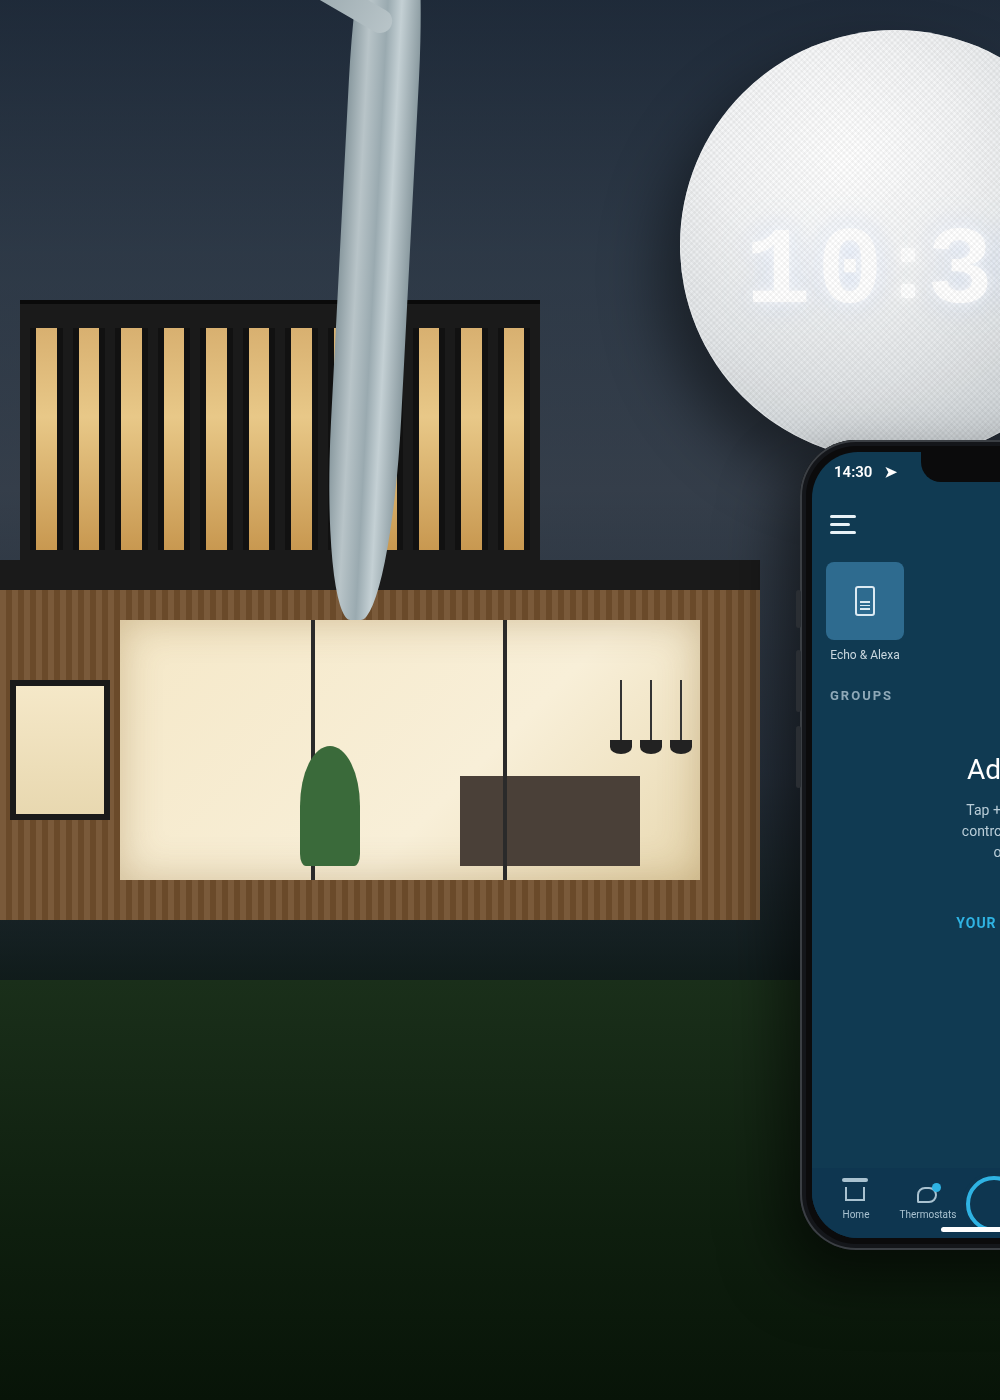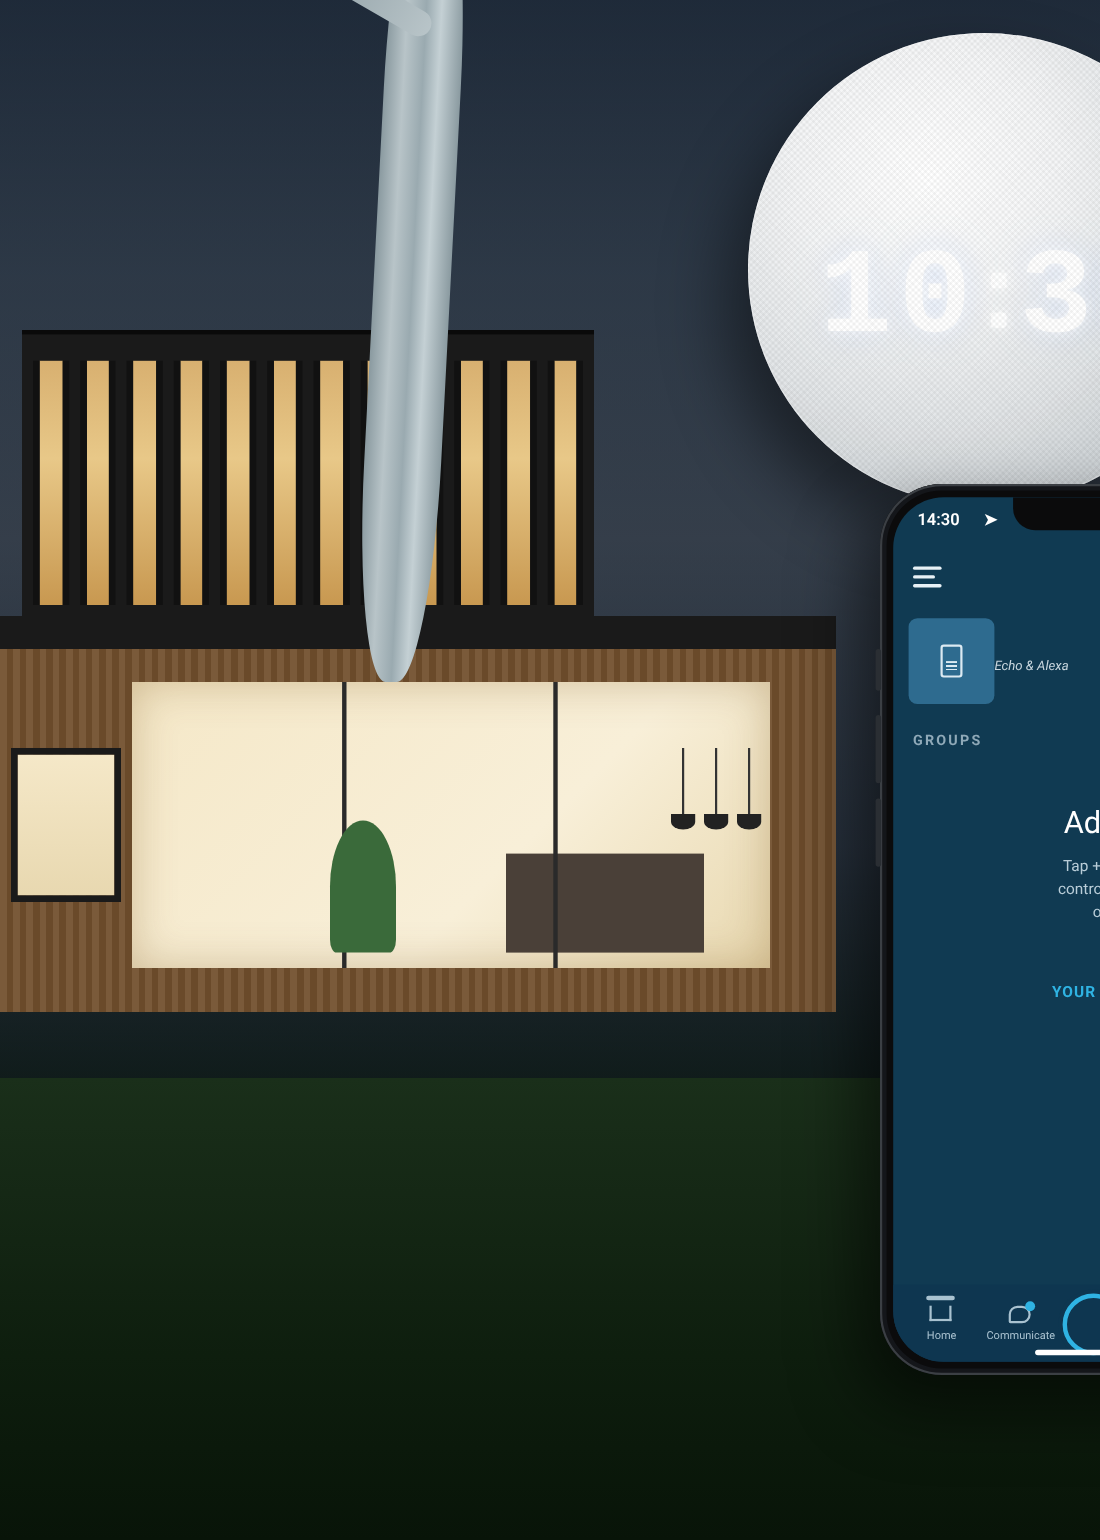--- a/index.html
+++ b/index.html
@@ -133,41 +133,41 @@
 .notch{
   position:absolute; top:0; left:50%; transform:translateX(-50%);
   width:168px; height:30px; background:#0b0b0c;
   border-radius:0 0 20px 20px; z-index:20;
 }
 .status-bar{
   position:absolute; top:0; left:0; right:0; height:40px;
   display:flex; align-items:center; padding:0 22px;
   color:#fff; font-size:15px; font-weight:600; z-index:15;
 }
-.status-time{display:flex;align-items:flex-end;gap:22px;}
+.status-time{display:flex;align-items:flex-end;gap:12px;}
 .loc-arrow{display:inline-block;transform:rotate(0deg);}
 
 .app{position:absolute; inset:0; padding-top:48px; color:#d3e1e9;}
 .app-header{
   height:48px; display:flex; align-items:center; justify-content:space-between;
   padding:0 18px;
 }
 .hamburger{width:26px;height:18px;position:relative;}
 .hamburger span{position:absolute;left:0;height:2.5px;background:#e8f1f6;border-radius:2px;}
 .hamburger span:nth-child(1){top:0;width:26px;}
 .hamburger span:nth-child(2){top:8px;width:20px;}
 .hamburger span:nth-child(3){top:16px;width:26px;}
 
 .cards{display:flex;gap:14px;padding:14px 14px 8px;}
 .card{
   width:78px;height:78px;border-radius:8px;background:#2e6b8f;
   display:flex;align-items:center;justify-content:center;color:#fff;
 }
 .card-label{font-size:12px;text-align:center;color:#c9d7df;margin-top:8px;}
-.card-wrap{display:flex;align-items:center;font-style:italic;}
+.card-wrap{display:flex;flex-direction:column;align-items:center;}
 
 .echo-icon{width:20px;height:30px;border:2px solid #dceaf2;border-radius:3px;position:relative;}
 .echo-icon::after{content:"";position:absolute;left:3px;right:3px;bottom:3px;height:10px;background:repeating-linear-gradient(#dceaf2 0 1.5px, transparent 1.5px 3.5px);}
 .thermo-icon{position:relative;width:26px;height:34px;}
 .thermo-icon .bulb{position:absolute;left:2px;top:0;width:10px;height:24px;border:2px solid #dceaf2;border-radius:6px 6px 10px 10px;}
 .thermo-icon .bulb::after{content:"";position:absolute;left:-3px;bottom:-10px;width:16px;height:16px;border:2px solid #dceaf2;border-radius:50%;background:#2e6b8f;}
 .thermo-icon .lines{position:absolute;left:18px;top:4px;}
 .thermo-icon .lines span{display:block;width:8px;height:2px;background:#dceaf2;margin:4px 0;border-radius:1px;}
 .thermo-icon .lines span:nth-child(2){width:5px;}
 
@@ -310,21 +310,21 @@
           <div class="ico">
               <div class="home-ico"></div>
             </div>
           <div class="lbl">Home</div>
         </div>
         <div class="tab">
           <div class="ico">
             <div class="comm-ico"></div>
             <div class="comm-dot"></div>
           </div>
-          <div class="lbl">Communicate</div>
+          <div class="lbl">Thermostats</div>
         </div>
         <div class="alexa-ring"></div>
       </div>
     </div>
 
     <div class="home-ind"></div>
   </div>
 </div>
 
 </body></html>

